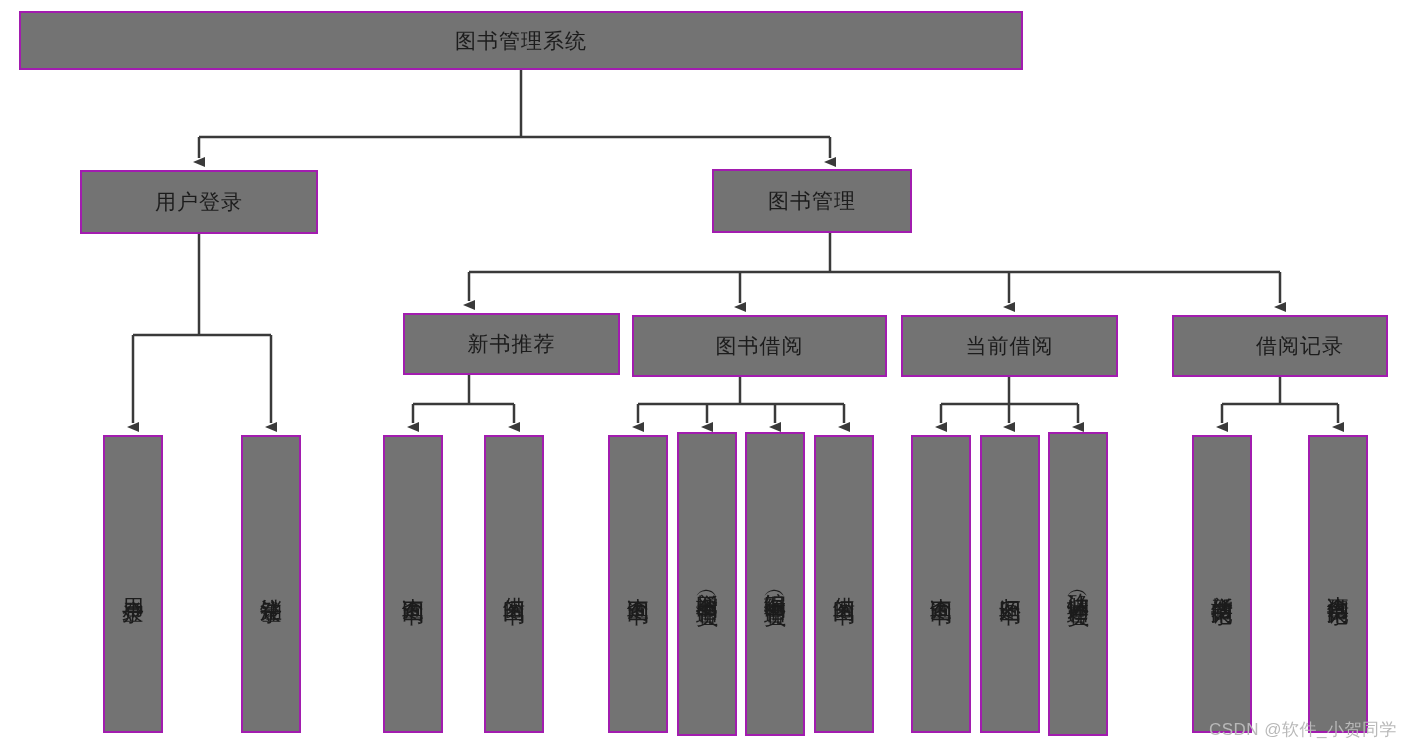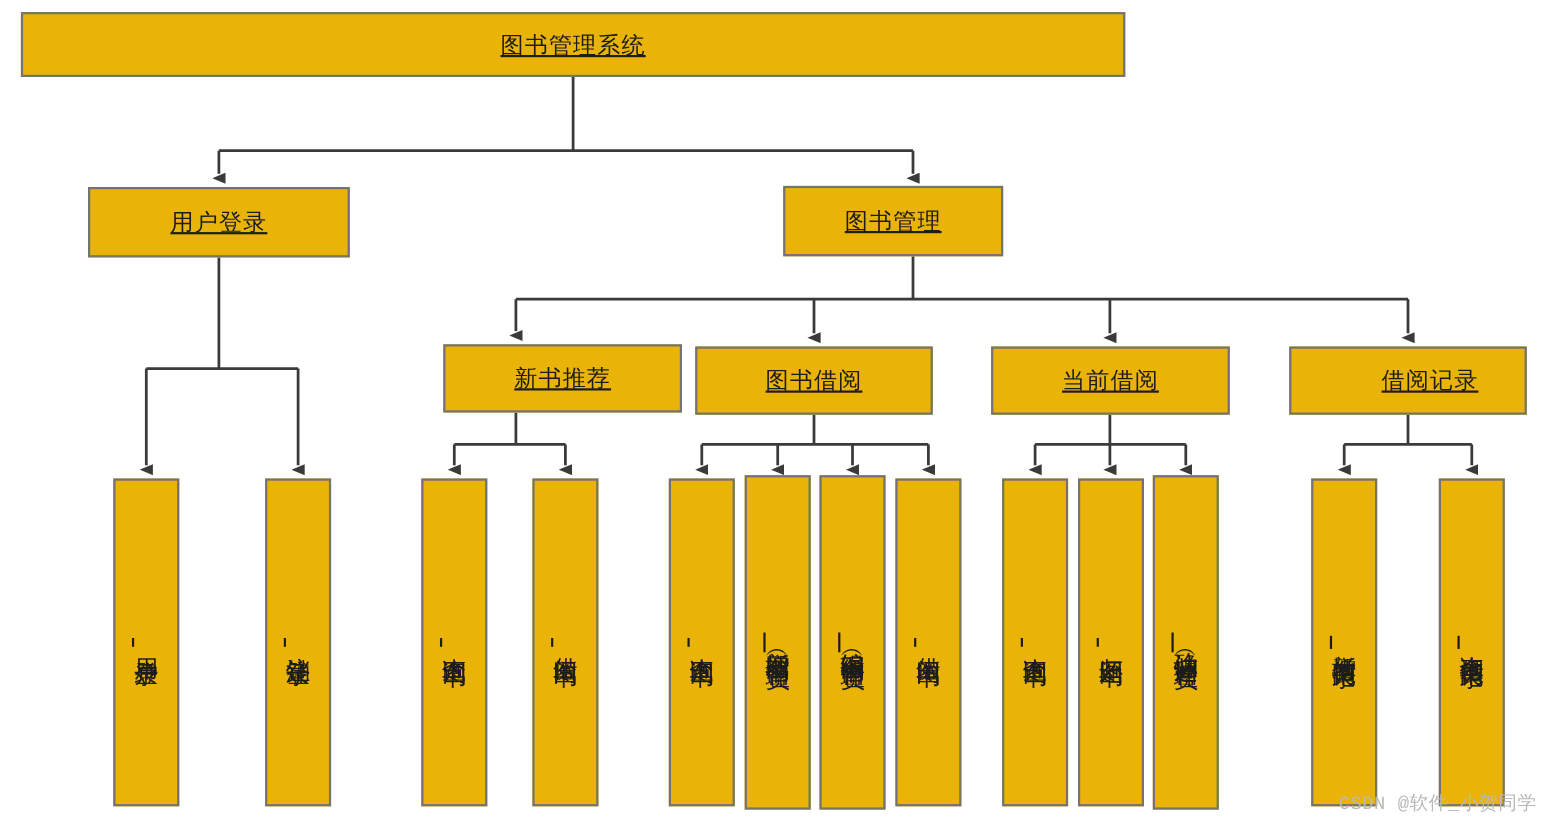--- a/index.html
+++ b/index.html
@@ -20,28 +20,27 @@
   #edges-layer {
     position: absolute;
     left: 0;
     top: 0;
     width: 1405px;
     height: 747px;
   }
   .node {
     position: absolute;
     box-sizing: border-box;
-    border: 2px solid #737373;
-    background: #eab308;
+    border: 2px solid #a21caf;
+    background: #737373;
     display: flex;
     align-items: center;
     justify-content: center;
     color: #1c1c1c;
     z-index: 2;
-    text-decoration: underline;
   }
   .node.horizontal {
     font-size: 21px;
     letter-spacing: 1px;
   }
   .node.vertical {
     writing-mode: vertical-rl;
     text-orientation: upright;
     font-size: 22px;
     line-height: 1.18;
@@ -57,21 +56,20 @@
   }
   #watermark {
     position: absolute;
     right: 8px;
     bottom: 6px;
     font-size: 17px;
     color: #b9b9b9;
     z-index: 3;
     letter-spacing: 0.5px;
     white-space: nowrap;
-    font-family: Liberation Mono, monospace;
   }
 </style>
 </head>
 <body>
 
 <div id="diagram-root">
 
   <svg id="edges-layer" viewBox="0 0 1405 747" xmlns="http://www.w3.org/2000/svg">
     <defs>
       <marker id="arrowhead" markerWidth="10" markerHeight="12" refX="1" refY="6" orient="auto" markerUnits="userSpaceOnUse">
@@ -129,21 +127,21 @@
   <div class="node horizontal" style="left:80px; top:170px; width:238px; height:64px;">
     <span class="node-label">用户登录</span>
   </div>
   <div class="node horizontal" style="left:712px; top:169px; width:200px; height:64px;">
     <span class="node-label">图书管理</span>
   </div>
 
   <div class="node horizontal" style="left:361px; top:313px; width:217px; height:62px;margin-left:42px;">
     <span class="node-label">新书推荐</span>
   </div>
-  <div class="node horizontal" style="left:632px; top:315px; width:216px; height:62px;">
+  <div class="node horizontal" style="left:632px; top:315px; width:255px; height:62px;">
     <span class="node-label">图书借阅</span>
   </div>
   <div class="node horizontal" style="left:901px; top:315px; width:217px; height:62px;">
     <span class="node-label">当前借阅</span>
   </div>
   <div class="node horizontal" style="left:1172px; top:315px; width:216px; height:62px;padding-left:40px;">
     <span class="node-label">借阅记录</span>
   </div>
 
   <div class="node vertical" style="left:103px; top:435px; width:60px; height:298px;">

